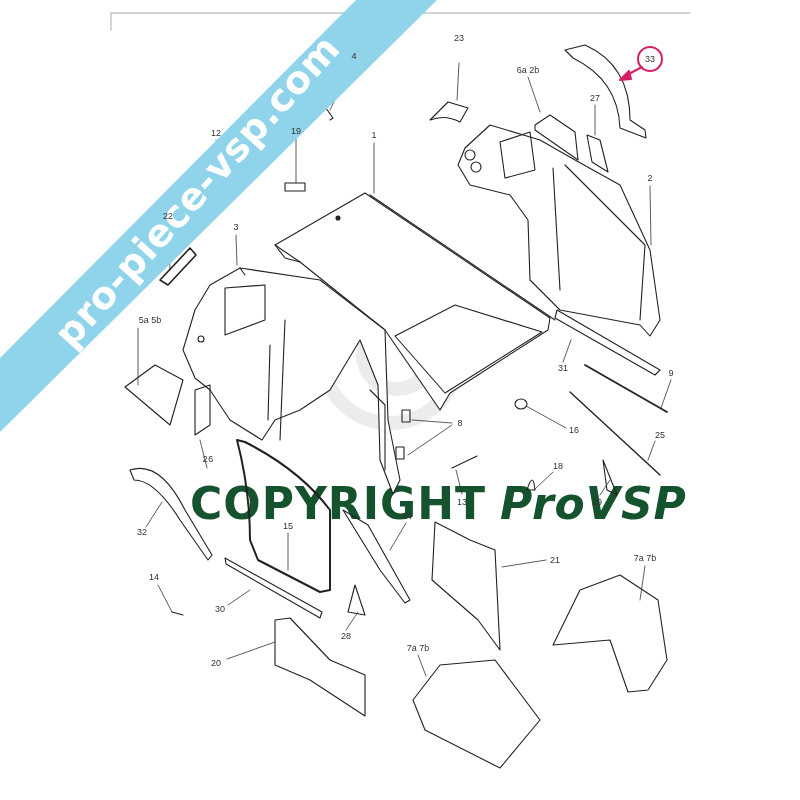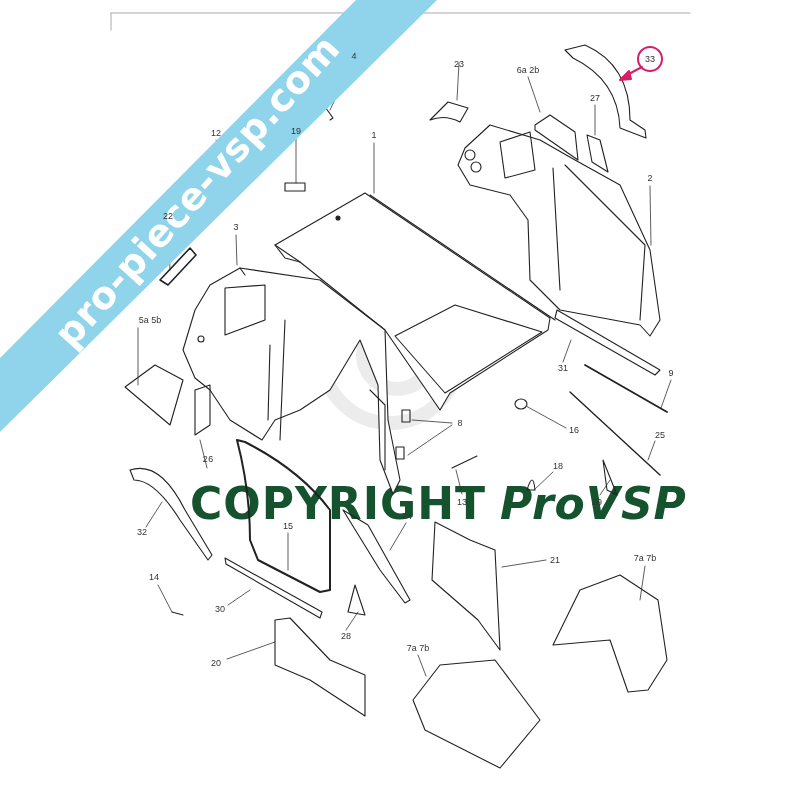--- a/index.html
+++ b/index.html
@@ -155,21 +155,21 @@
       <div class="callout" style="left: 216px; top: 133px;">12</div>
       <div class="callout" style="left: 462px; top: 502px;">13</div>
       <div class="callout" style="left: 154px; top: 577px;">14</div>
       <div class="callout" style="left: 288px; top: 526px;">15</div>
       <div class="callout" style="left: 574px; top: 430px;">16</div>
       <div class="callout" style="left: 558px; top: 466px;">18</div>
       <div class="callout" style="left: 296px; top: 131px;">19</div>
       <div class="callout" style="left: 216px; top: 663px;">20</div>
       <div class="callout" style="left: 555px; top: 560px;">21</div>
       <div class="callout" style="left: 168px; top: 216px;">22</div>
-      <div class="callout" style="left: 459px; top: 64px;">23</div>
+      <div class="callout" style="left: 459px; top: 38px;">23</div>
       <div class="callout" style="left: 407px; top: 516px;">24</div>
       <div class="callout" style="left: 660px; top: 435px; text-align: center;">25</div>
       <div class="callout" style="left: 208px; top: 460px; font-family: Liberation Mono, monospace;">26</div>
       <div class="callout" style="left: 595px; top: 98px;">27</div>
       <div class="callout" style="left: 346px; top: 636px;">28</div>
       <div class="callout" style="left: 597px; top: 502px;">29</div>
       <div class="callout" style="left: 220px; top: 609px;">30</div>
       <div class="callout" style="left: 563px; top: 368px;">31</div>
       <div class="callout" style="left: 142px; top: 532px;">32</div>
     </div>

